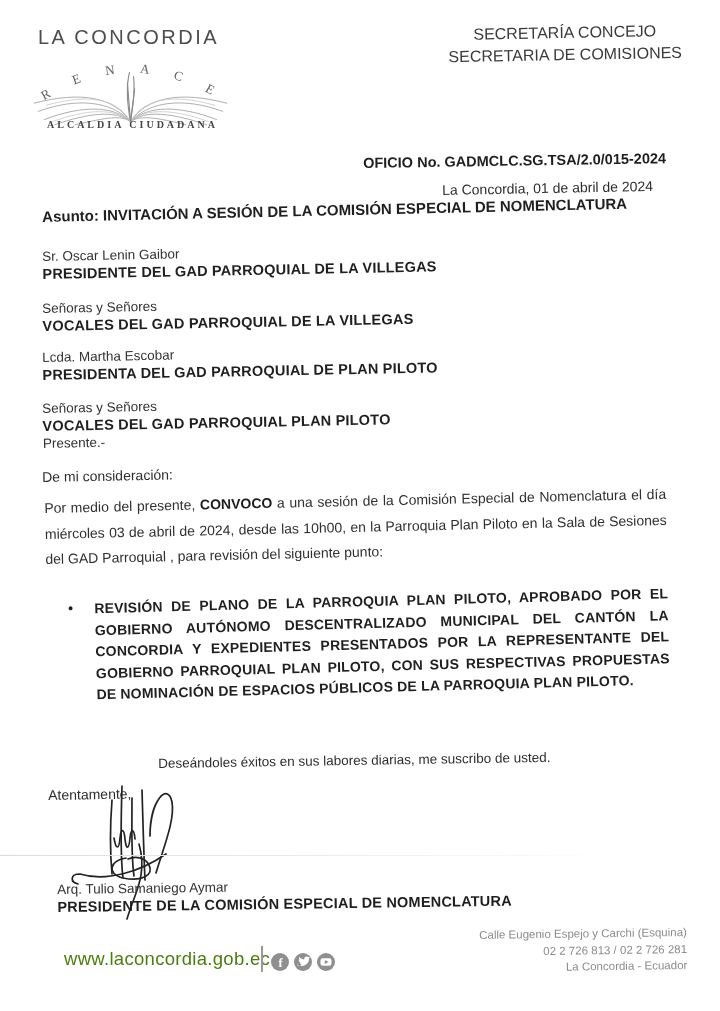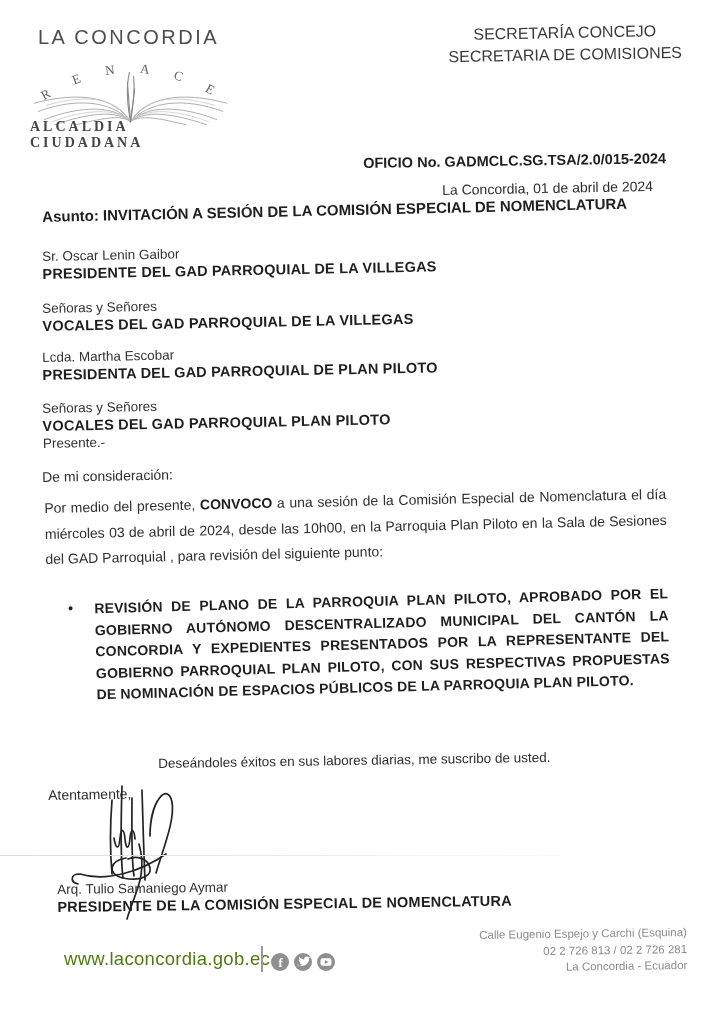--- a/index.html
+++ b/index.html
@@ -11,22 +11,22 @@
   .abs{position:absolute;}
   .b{font-weight:bold;color:#1f1f1f;}
   .nowrap{white-space:nowrap;}
 
   
   .logo{left:26px;top:26px;width:210px;}
   .logo-title{font-family:Liberation Sans, sans-serif;font-size:20px;letter-spacing:2.5px;
     color:#4d4d4d;text-align:center;width:205px;}
   .logo-arc{left:30px;top:50px;}
   .logo-fan{left:28px;top:66px;}
-  .logo-sub{left:30px;top:119px;width:205px;
-    font-family:"Liberation Serif",serif;font-size:14px;font-weight:bold;
+  .logo-sub{left:30px;top:119px;width:205px;text-align:center;
+    font-family:"Liberation Serif",serif;font-size:10px;font-weight:bold;
     letter-spacing:3px;color:#454545;}
 
   
   .header-right{left:430px;top:22px;width:270px;text-align:center;
     font-size:16px;line-height:22px;color:#3a3a3a;transform:rotate(-1.1deg);}
 
   .oficio{left:363px;top:155px;font-size:14.5px;transform:rotate(-0.9deg);transform-origin:left top;}
   .dateline{left:442px;top:182px;font-size:14px;transform:rotate(-1.1deg);transform-origin:left top;}
   .subject{left:42px;top:208px;font-size:15px;transform:rotate(-1.3deg);transform-origin:left top;}
 

